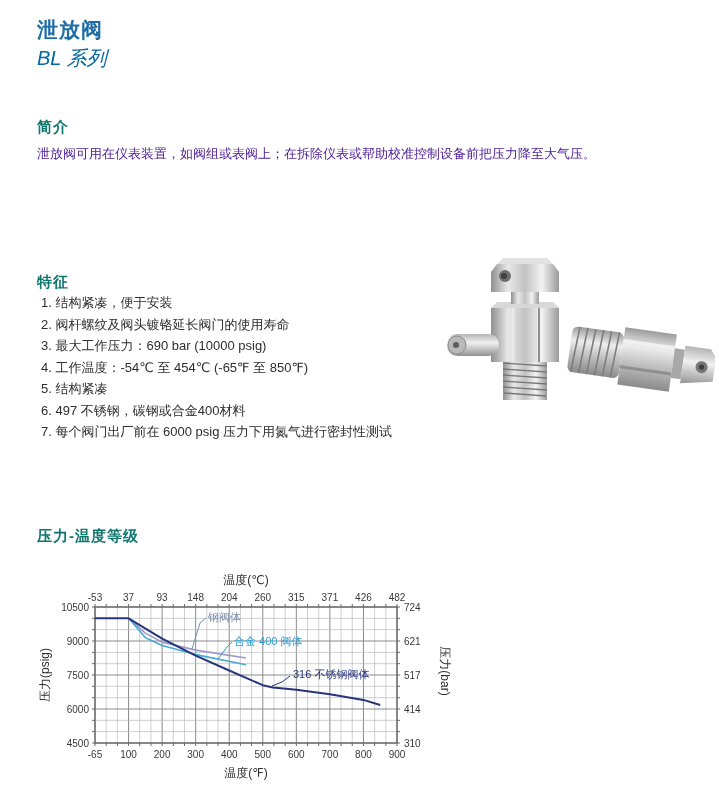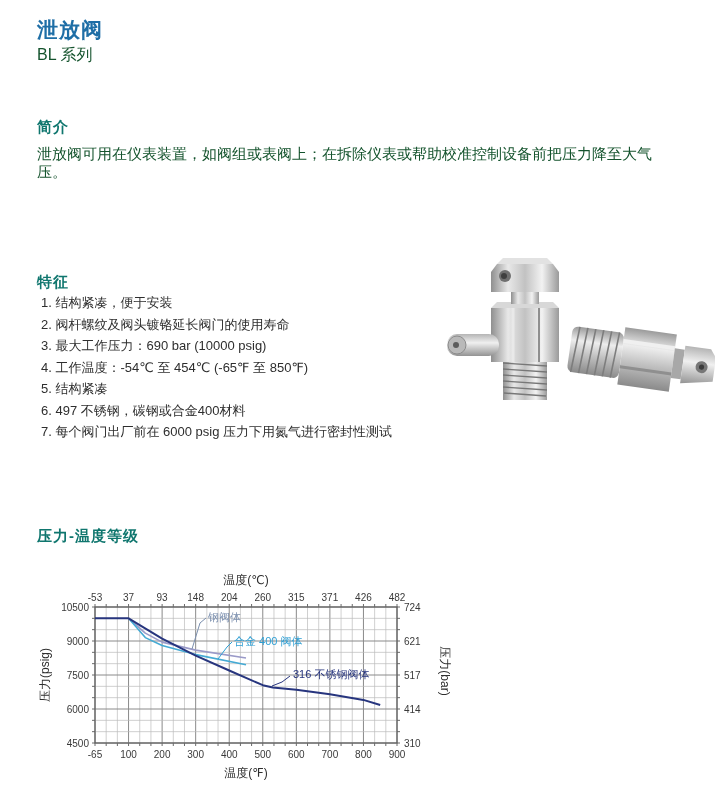--- a/index.html
+++ b/index.html
@@ -11,29 +11,29 @@
     color:#3a3a3a;
     overflow:hidden;
   }
   .abs{position:absolute;}
   .doc-title{
     left:37px;top:16px;
     font-size:21px;font-weight:bold;color:#1e6ea6;letter-spacing:1px;
   }
   .doc-subtitle{
     left:37px;top:45px;
-    font-size:16px;color:#14532d;
+    font-size:20px;color:#0369a1;font-style:italic;
   }
   .sec-heading{
     font-size:15px;font-weight:bold;color:#0f766e;letter-spacing:1px;
   }
   #intro-heading{left:37px;top:118px;}
   #intro-body{
     left:37px;top:145px;width:640px;
-    font-size:15px;line-height:18px;color:#14532d;
+    font-size:13px;line-height:18px;color:#4c1d95;
   }
   #features-heading{left:37px;top:273px;font-family:Liberation Mono, monospace;}
   #features-list{
     left:37px;top:288px;width:400px;
     margin:4px;padding:0;list-style:none;
     font-size:13px;line-height:21.5px;color:#2e2e2e;
     counter-reset:feat;
   }
   #features-list li{counter-increment:feat;}
   #features-list li::before{content:counter(feat) ". ";}

